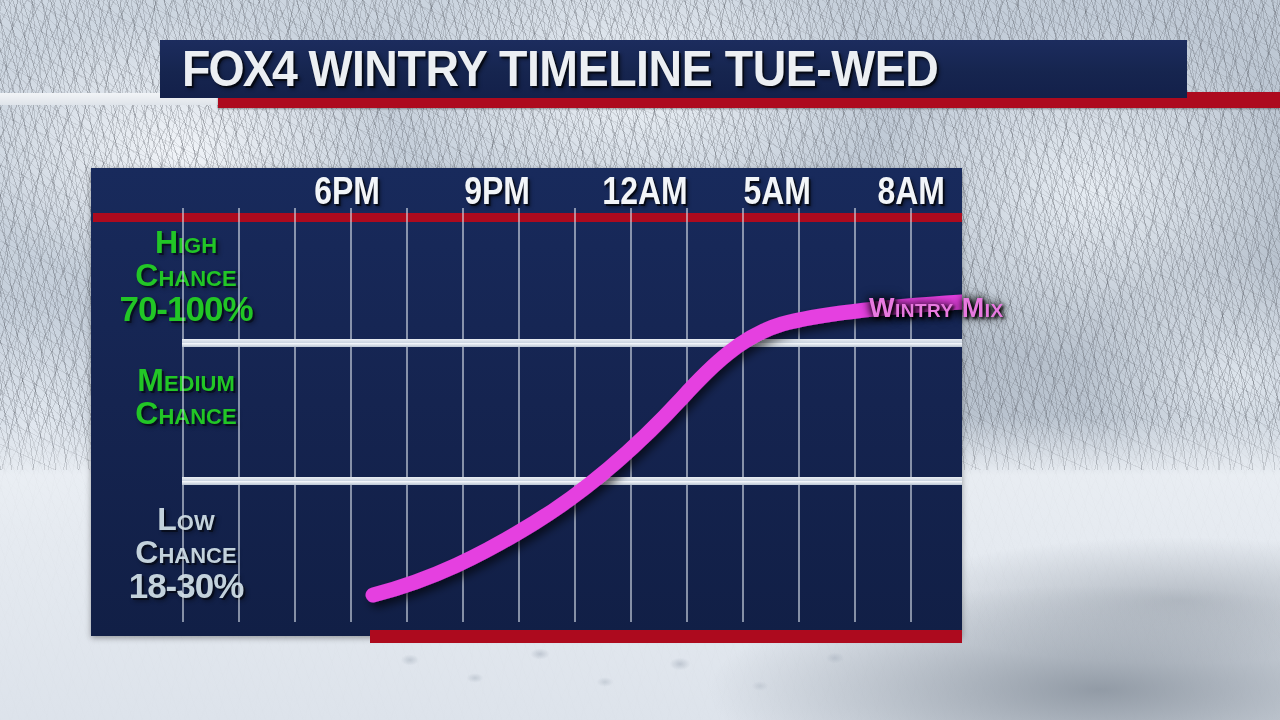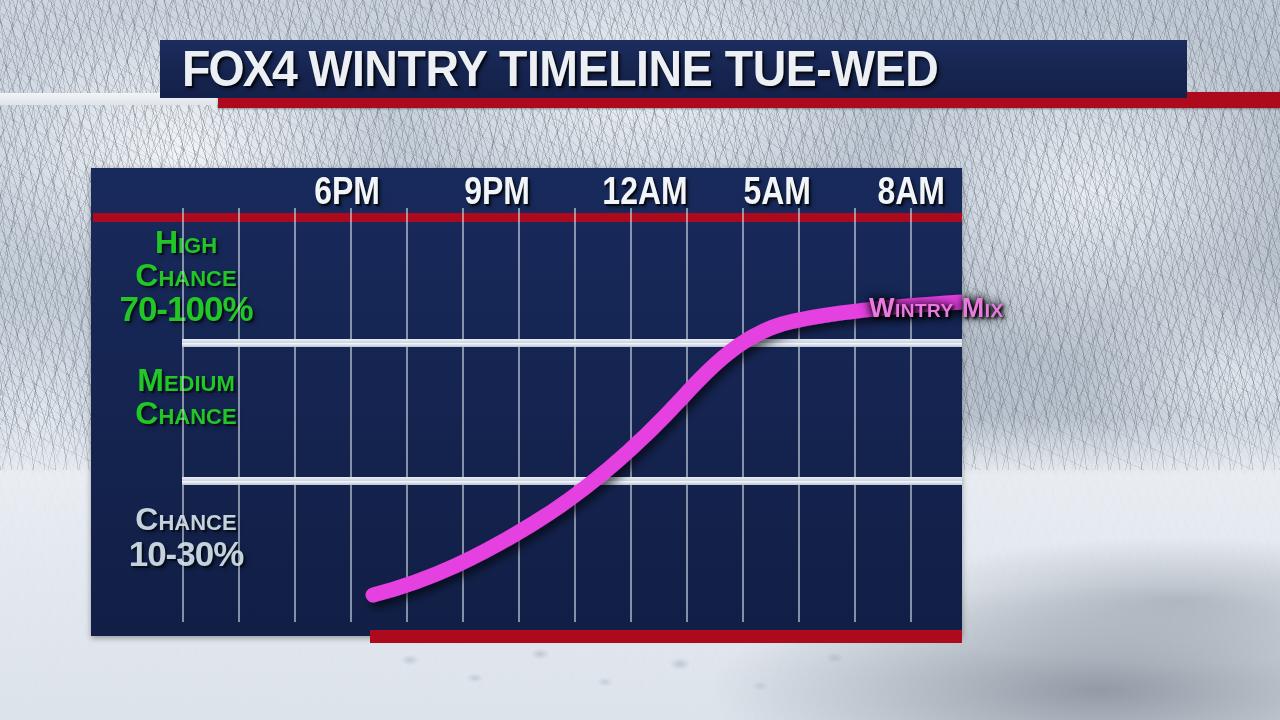--- a/index.html
+++ b/index.html
@@ -208,22 +208,23 @@
   <div class="rowlabel green" style="top:58px">
     <span class="w">High</span>
     <span class="w">Chance</span>
     <span class="pct">70-100%</span>
   </div>
   <div class="rowlabel green" style="top:196px">
     <span class="w">Medium</span>
     <span class="w">Chance</span>
   </div>
   <div class="rowlabel grey" style="top:335px">
+    <span class="w">Low</span>
     <span class="w">Chance</span>
-    <span class="pct">10-30%</span>
+    <span class="pct">18-30%</span>
   </div>
 
   <div id="plot">
 
     <div class="vgrid" style="left:-99px"></div>
     <div class="vgrid" style="left:-43px"></div>
     <div class="vgrid" style="left:13px"></div>
     <div class="vgrid" style="left:69px"></div>
     <div class="vgrid" style="left:125px"></div>
     <div class="vgrid" style="left:181px"></div>

